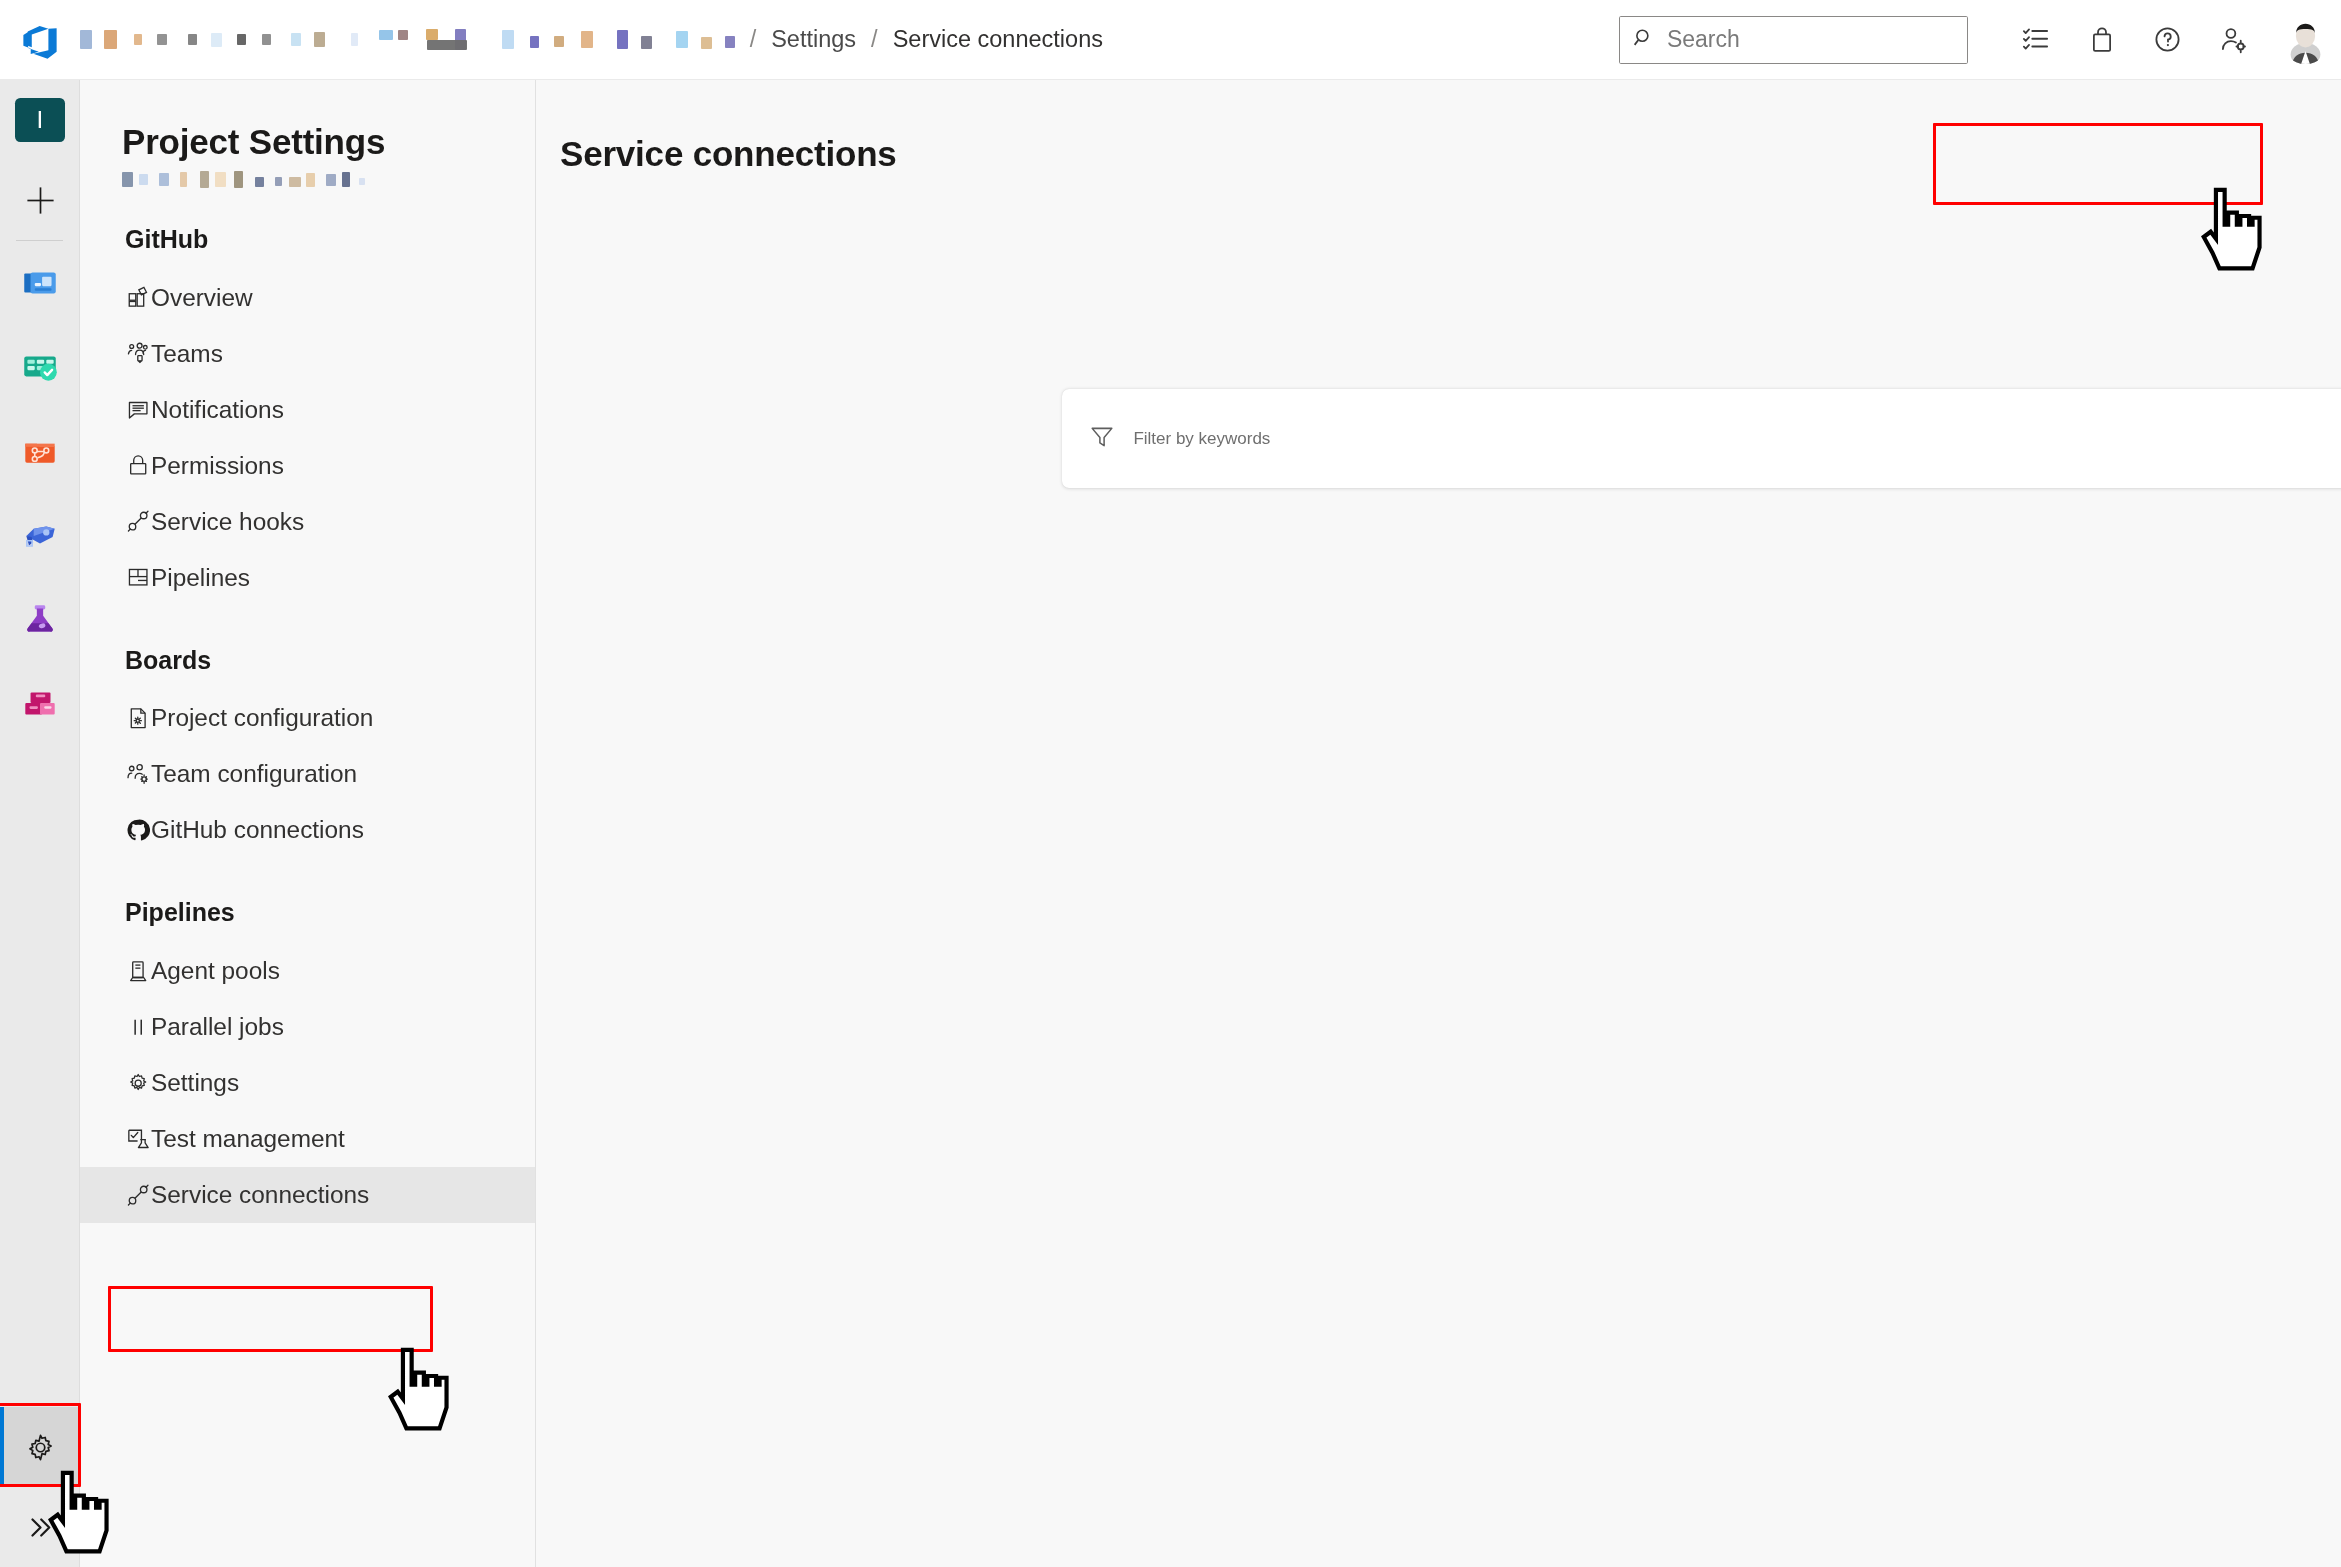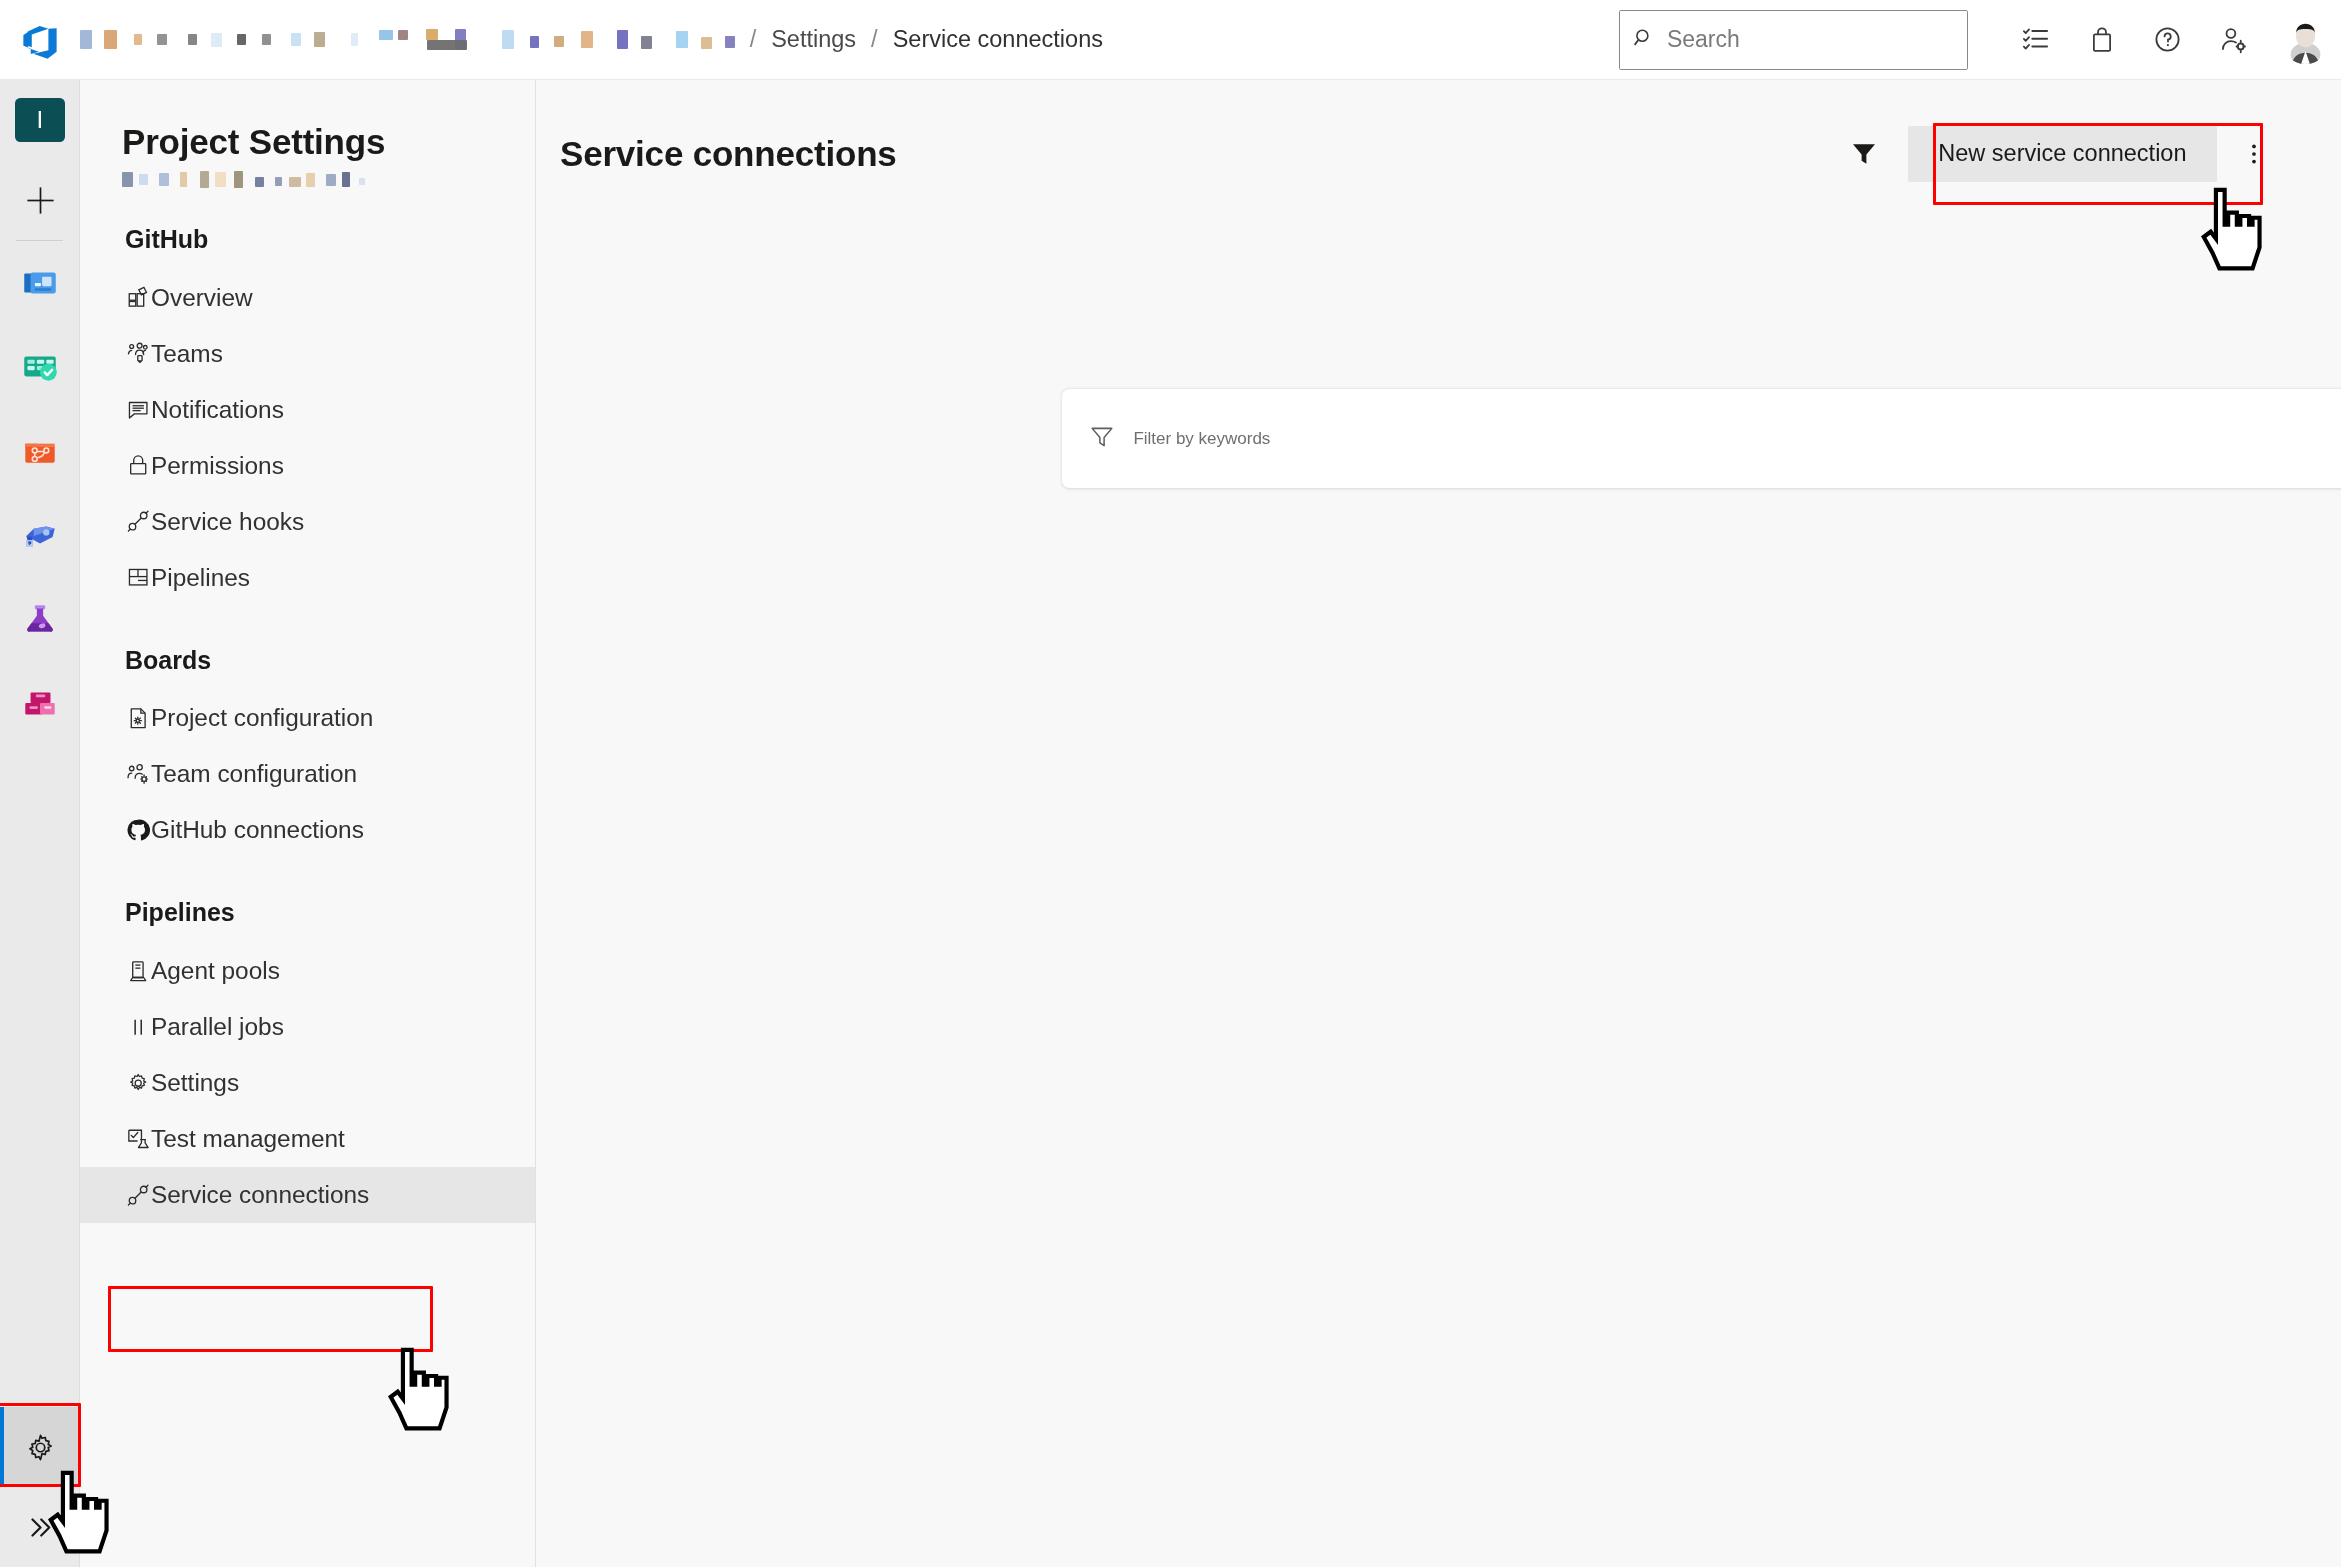--- a/index.html
+++ b/index.html
@@ -63,21 +63,21 @@
   }
   #header-right {
     margin-left: auto;
     display: flex;
     align-items: center;
     height: 80px;
     padding-right: 12.2px;
     gap: 0px;
   }
   #searchbox {
-    width: 349px; height: 60px;
+    width: 349px; height: 48px;
     border: 0.9px solid #8a8886;
     border-radius: 1.7px;
     display: flex;
     align-items: center;
     padding: 0 12.2px;
     margin-right: 35px;
     background: #fff;
   }
   #searchbox .sb-text {
     color: #7a7a7a;
@@ -700,37 +700,20 @@
       <span class="sb-label">Service connections</span>
     </div>
   </div>
 </div>
 
 <div id="main">
 
   <div id="page-head">
     <div id="page-title">Service connections</div>
 
-    <div id="page-head-actions">
-      <div id="funnel-btn">
-        <svg width="30" height="30" viewBox="0 0 24 24">
-          <path fill="#1b1a19" d="M3.2 4.2h17.6l-6.9 8.2v7.4l-3.8-2.4v-5z"></path>
-        </svg>
-      </div>
-
-      <button id="new-sc-btn">New service connection</button>
-
-      <div id="more-btn">
-        <svg width="26" height="26" viewBox="0 0 24 24" fill="#1b1a19">
-          <circle cx="12" cy="5" r="1.7"></circle>
-          <circle cx="12" cy="12" r="1.7"></circle>
-          <circle cx="12" cy="19" r="1.7"></circle>
-        </svg>
-      </div>
-    </div>
   </div>
 
   <div id="filter-card">
     <div id="filter-input-wrap">
       <span>
         <svg width="28" height="28" viewBox="0 0 24 24" fill="none" stroke="#5e5e5e" stroke-width="1.3">
           <path d="M3.6 4.6h16.8l-6.6 7.8v7l-3.6-2.3v-4.7z" stroke-linejoin="round"></path>
         </svg>
       </span>
       <span id="filter-placeholder">Filter by keywords</span>

